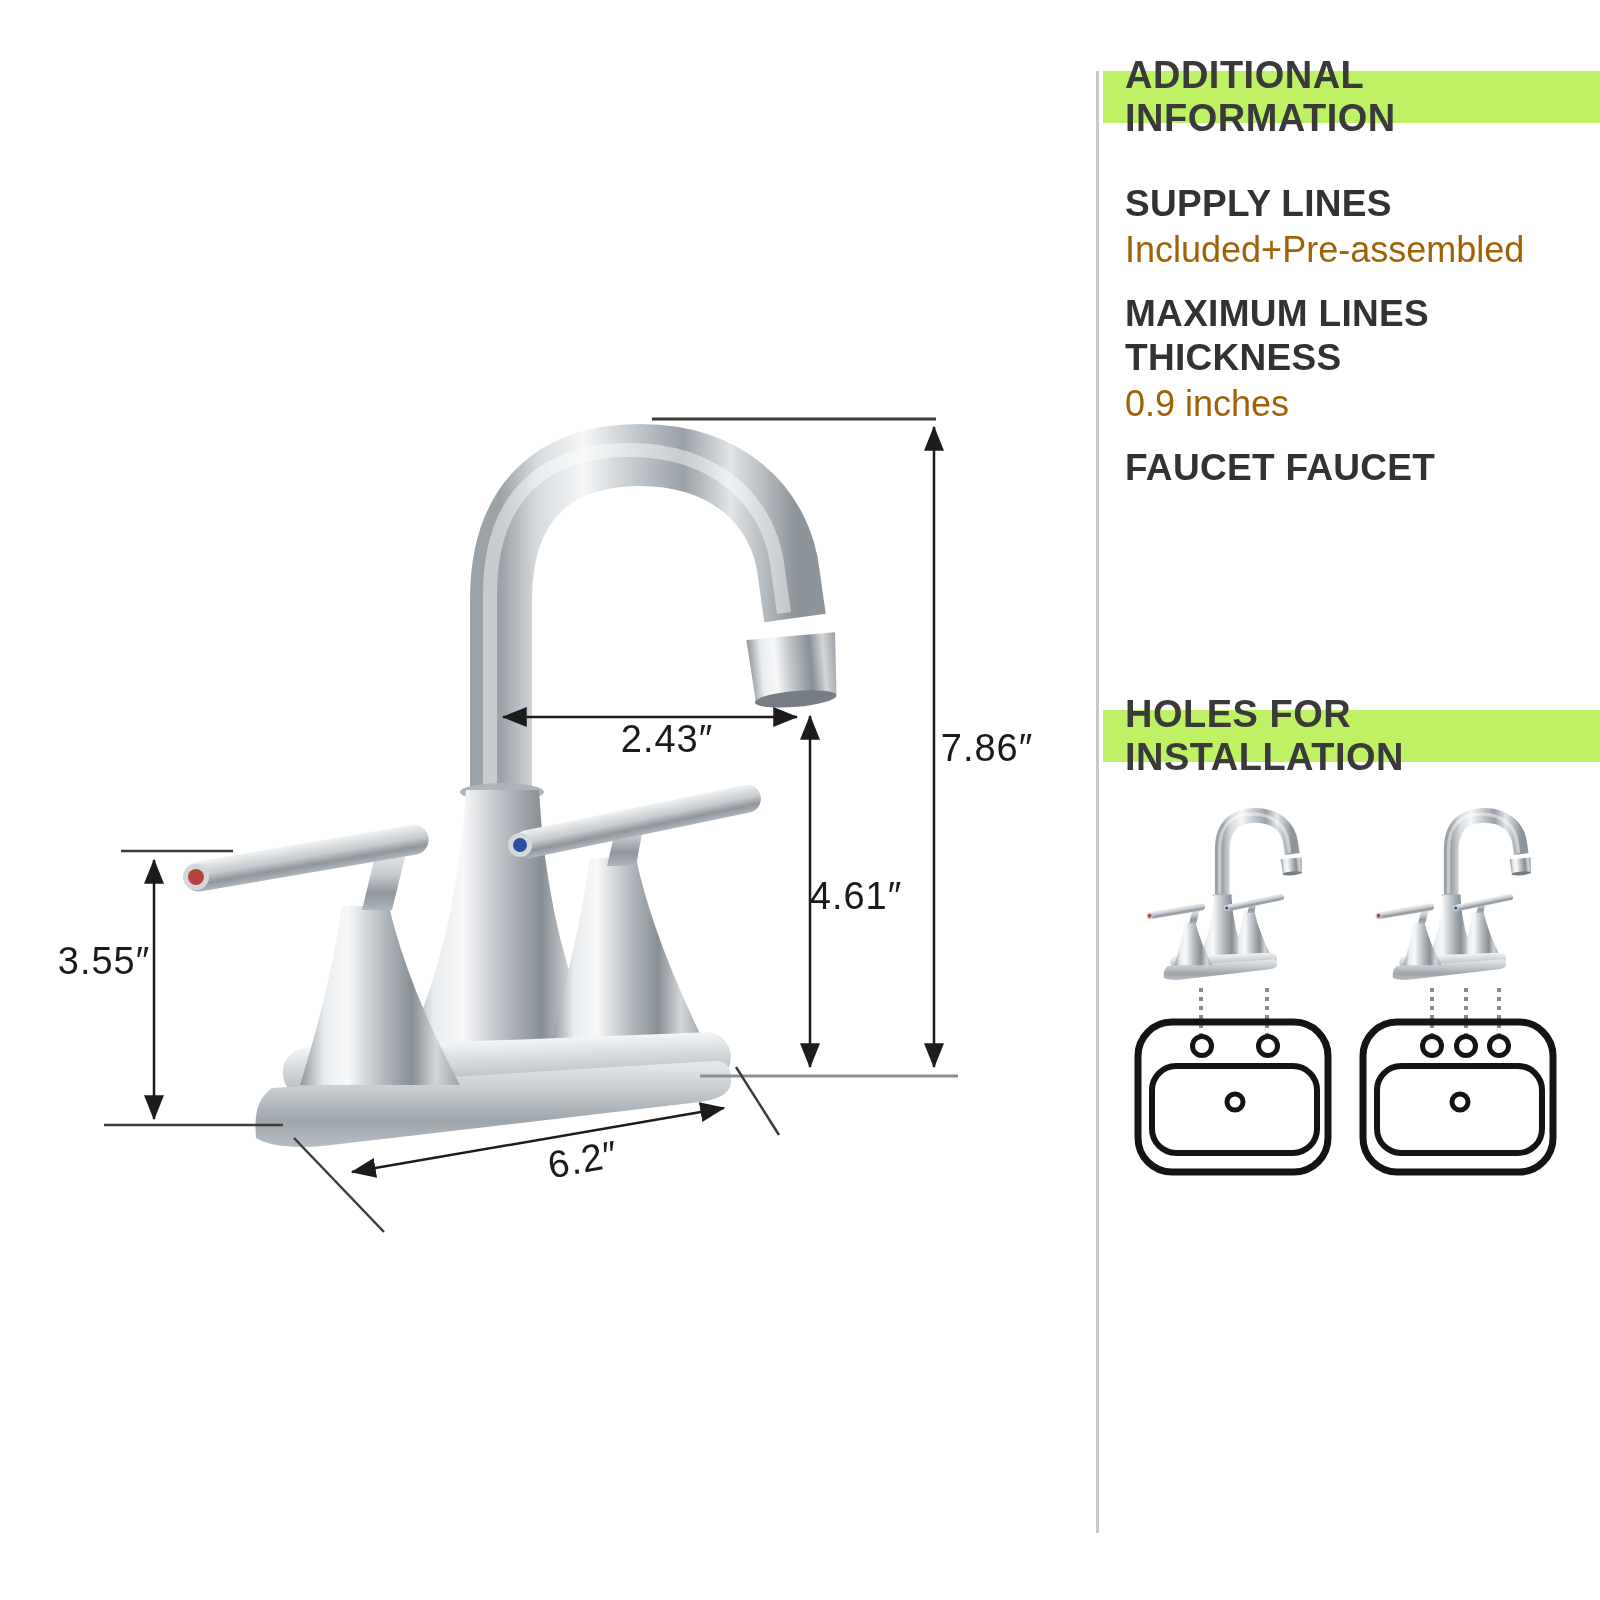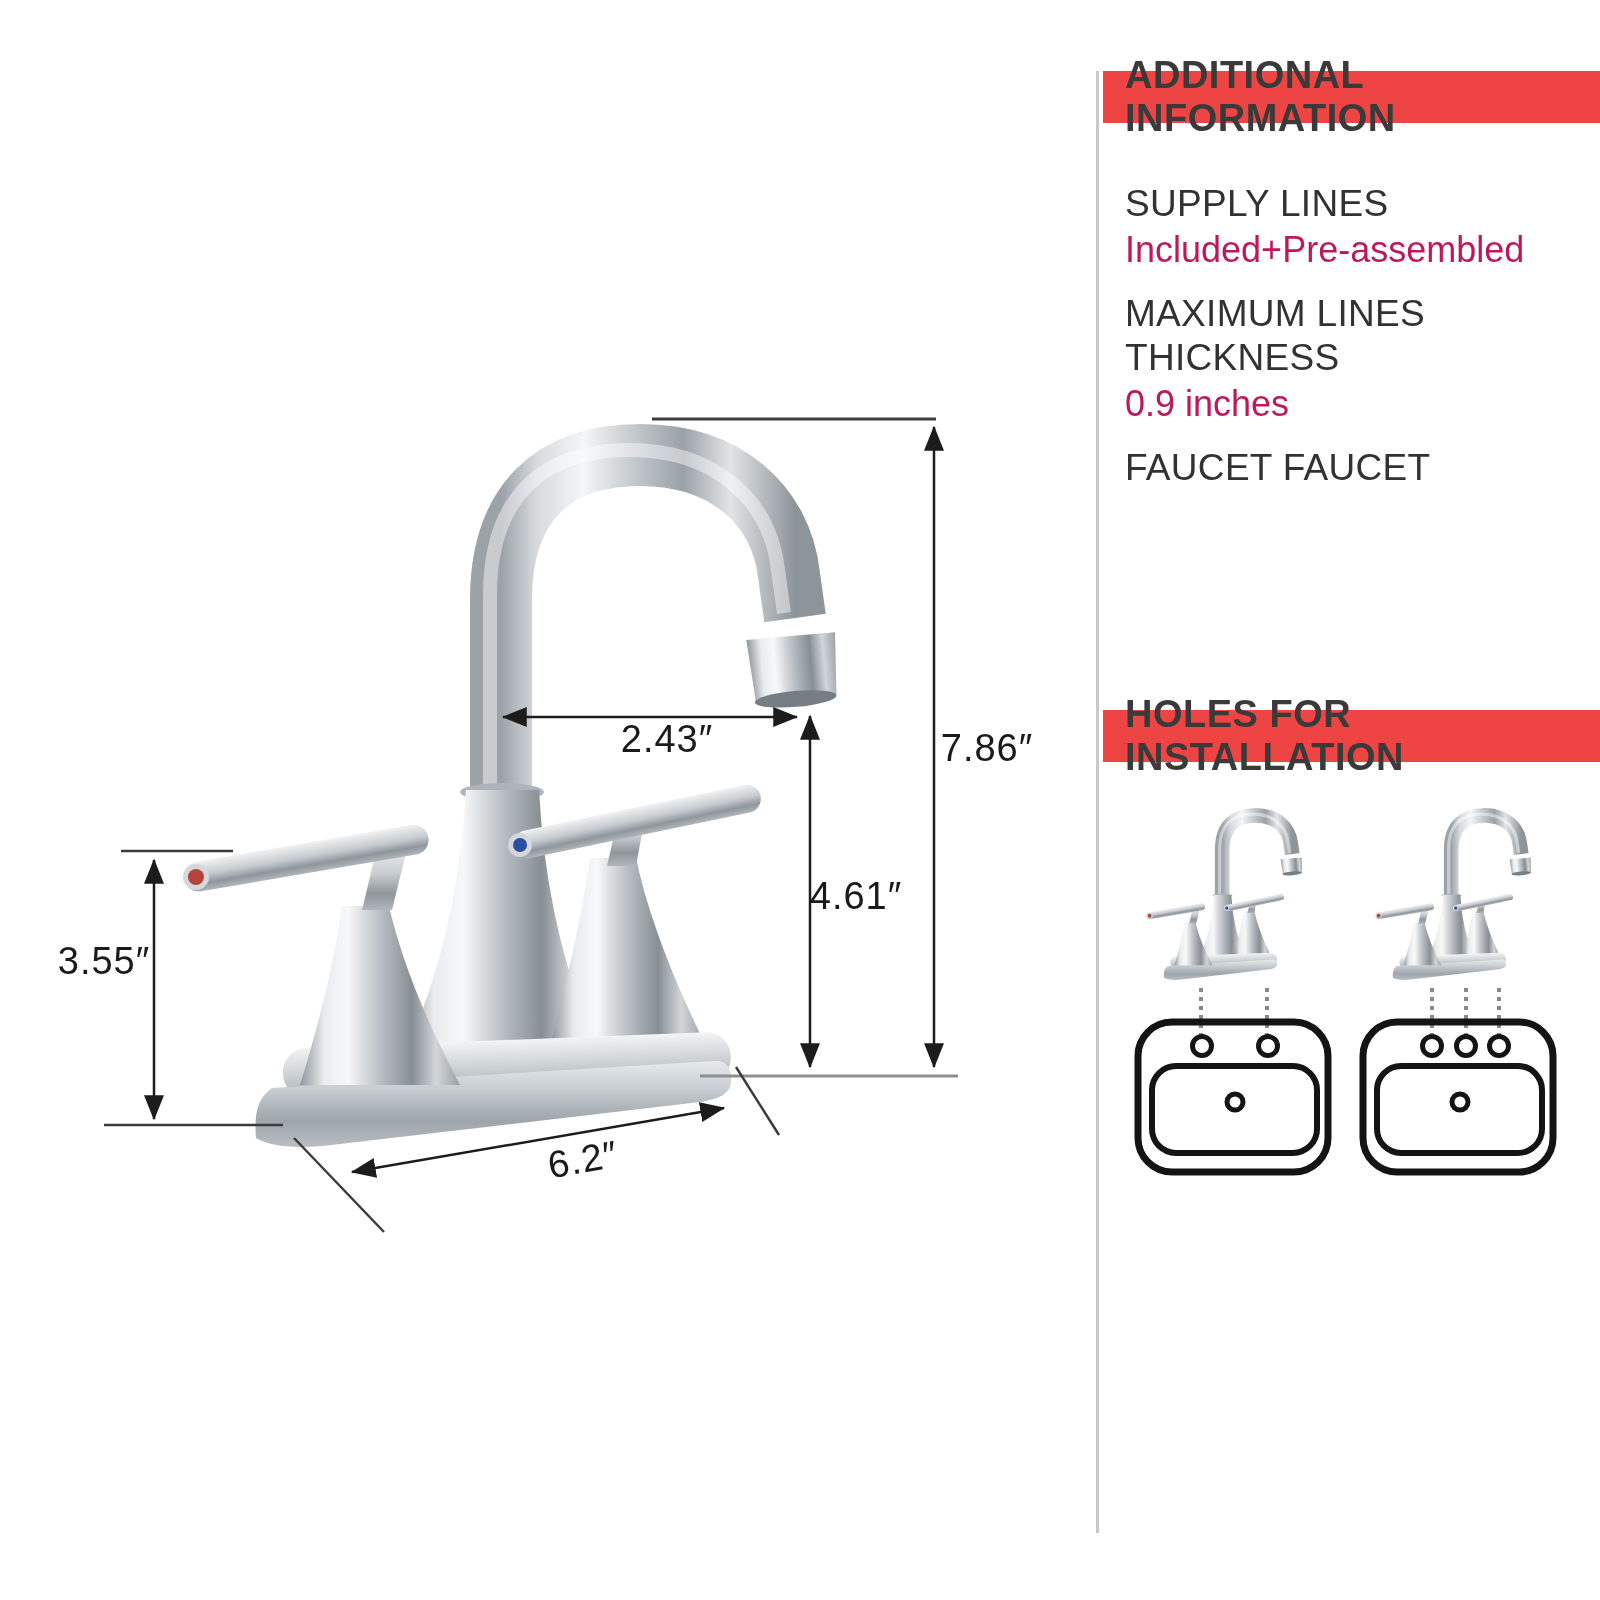--- a/index.html
+++ b/index.html
@@ -10,30 +10,30 @@
   svg{position:absolute;left:0;top:0;}
   
   .dim{
     position:absolute;transform:translate(-50%,-50%);white-space:nowrap;
     font-size:38px;color:#1a1a1a;letter-spacing:1px;
   }
   .dim.rot{transform:translate(-50%,-50%) rotate(-10deg);}
   
   .divider{position:absolute;left:1096px;top:71px;width:3px;height:1462px;background:#c9c9c9;}
   .band{
-    position:absolute;left:1103px;width:497px;height:52px;background:#ef4444;
+    position:absolute;left:1103px;width:497px;height:52px;background:#bef264;
     display:flex;align-items:center;box-sizing:border-box;padding-left:22px;
   }
   .band span{font-size:38px;font-weight:700;color:#3a3a3a;letter-spacing:.5px;}
   .band-top{top:71px;}
   .band-install{top:710px;}
   .specs{position:absolute;left:1125px;top:182px;width:470px;}
   .spec-row{margin-bottom:22px;}
-  .spec-label{font-size:37px;line-height:44px;font-weight:400;color:#323232;letter-spacing:.3px;}
-  .spec-value{font-size:36px;line-height:40px;margin-top:4px;color:#be185d;}
+  .spec-label{font-size:37px;line-height:44px;font-weight:700;color:#323232;letter-spacing:.3px;}
+  .spec-value{font-size:36px;line-height:40px;margin-top:4px;color:#a16207;}
 </style>
 </head>
 <body>
 
 <div id="canvas">
 
   <svg width="1600" height="1600" viewBox="0 0 1600 1600">
     <defs>
       <marker id="arr" viewBox="0 0 10 8" refX="9.5" refY="4" markerWidth="10" markerHeight="8" orient="auto-start-reverse">
         <path d="M0,0 L10,4 L0,8 Z" fill="#1c1c1c"></path>

